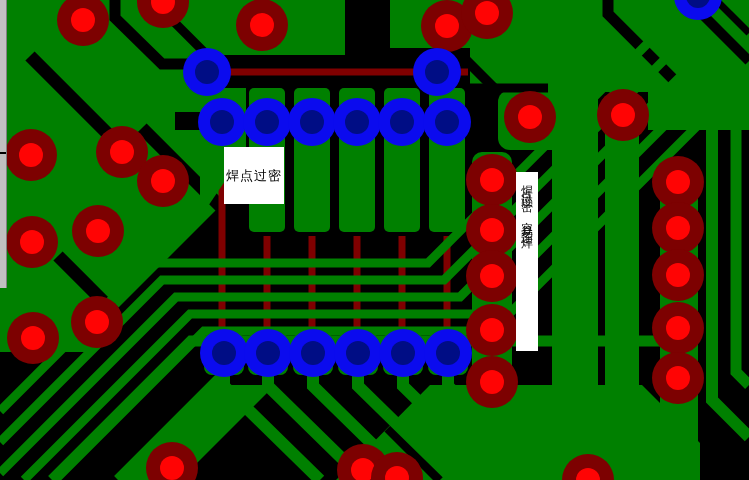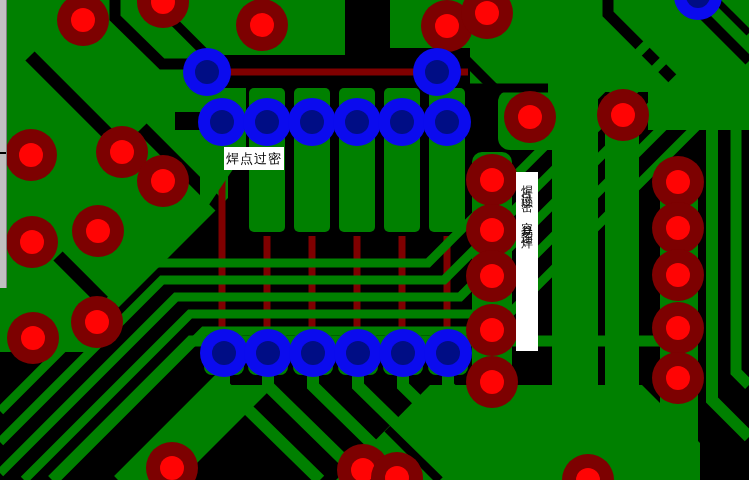--- a/index.html
+++ b/index.html
@@ -9,21 +9,21 @@
     font-family:"DejaVu Sans", sans-serif;
   }
   #pcb { position:absolute; left:0; top:0; }
   .cu { fill: var(--copper); }
   .tg { stroke: var(--copper); fill:none; }
   .ct { stroke: var(--bg); fill:none; }
   .mr { stroke: var(--inner); fill:none; }
   .note {
     position:absolute; background: var(--labelbg); color: var(--labeltx);
     font-size:13px; line-height:21px; letter-spacing:1px;
-    padding:1px 2px; white-space:nowrap;
+    padding:18px 2px; white-space:nowrap;
   }
   .note.vertical {
     writing-mode: vertical-rl; text-orientation: upright;
     white-space:normal; line-height:20px; letter-spacing:5px;
     padding:3px 1px 0 1px; font-size:12px;
   }
   #edge-strip {
     position:absolute; left:0; top:0; width:6px; height:288px;
     background: var(--edge); border-right:1px solid #808080;
   }

